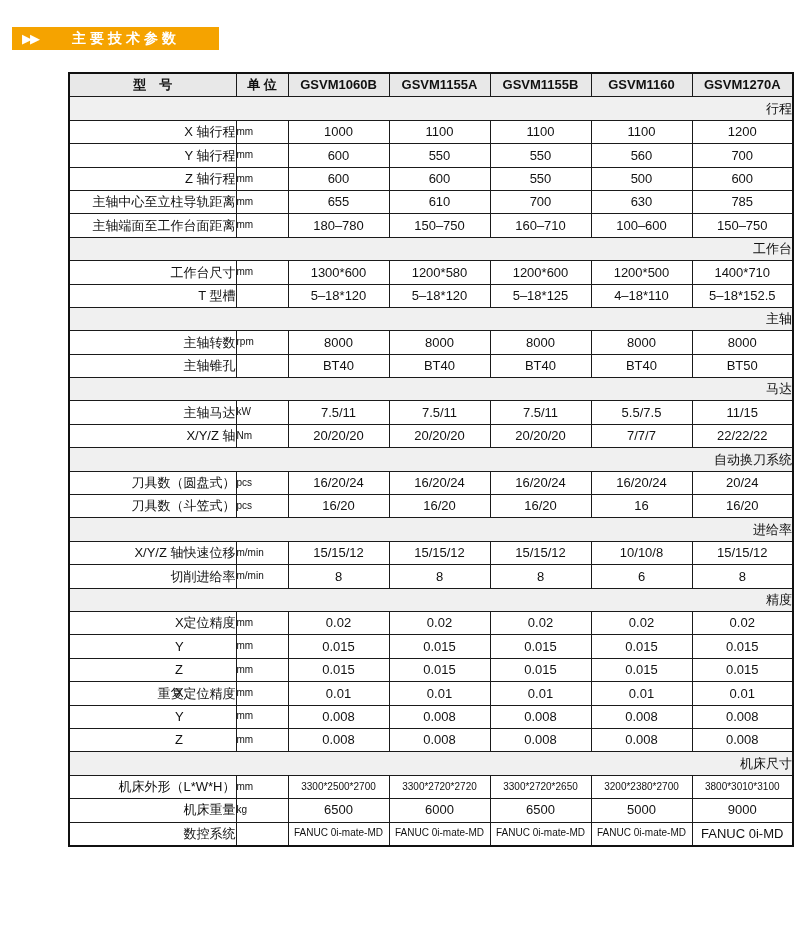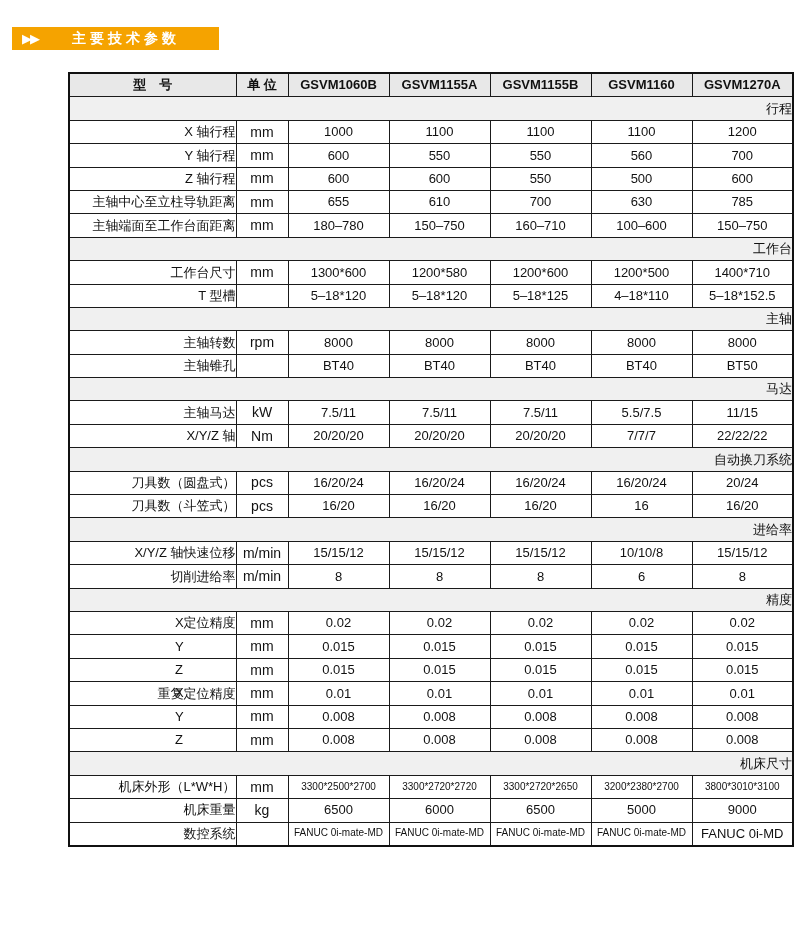--- a/index.html
+++ b/index.html
@@ -28,21 +28,21 @@
   }
   table.spec{border:2px solid #111;}
   thead th{
     background:#E8E8E8;font-weight:bold;text-align:center;height:24px;
     font-size:13px;
   }
   td.section{
     background:#F0F0F0;text-align:right;padding-left:8px;font-size:13px;
   }
   td.c1{text-align:right;padding-left:8px;position:relative;}
-  td.unit{text-align:center;font-size:14px;}
+  td.unit{font-size:10px;}
   td.val{text-align:center;}
   td.val.sm{font-size:10px;}
   span.axis{position:absolute;left:105px;top:50%;transform:translateY(-50%);}
 </style>
 </head>
 <body>
 
 <div class="banner">
   <span class="arrows">▶▶</span>
   <span class="txt">主要技术参数</span>

